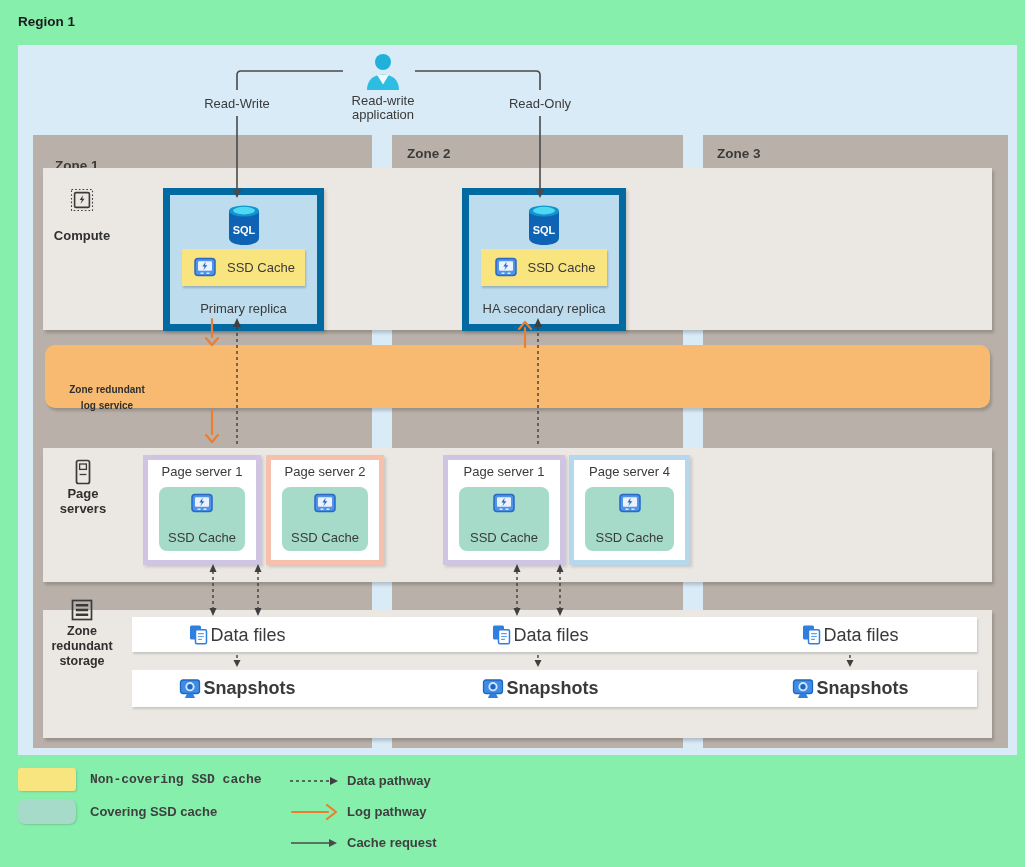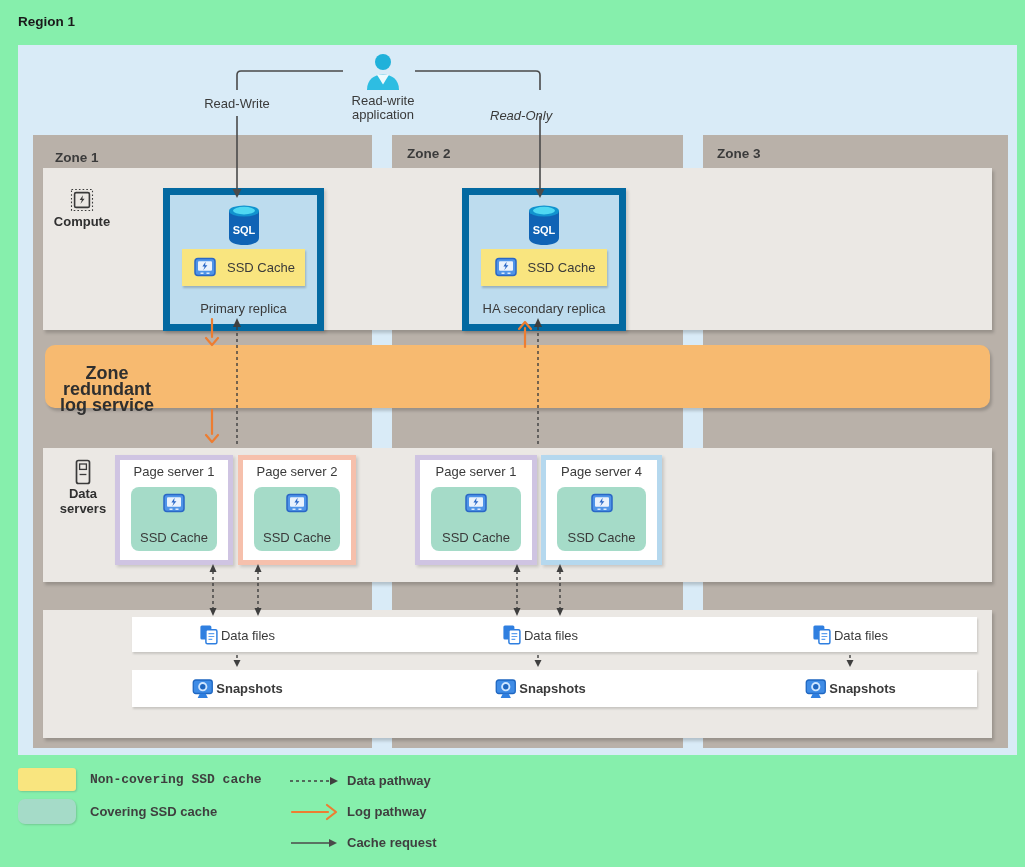--- a/index.html
+++ b/index.html
@@ -10,80 +10,80 @@
   .region-bg{background:#d9ebf7;}
   .zone-col{background:#b9b1a9;}
   .band{background:#ebe8e4;box-shadow:2px 3px 3px rgba(0,0,0,0.18);}
   .log-band{background:#f7ba70;border-radius:10px;box-shadow:2px 3px 3px rgba(0,0,0,0.18);}
   .zone-label{font-size:13.5px;font-weight:bold;color:#3b3b3b;}
   .replica{background:#bddcee;border:7px solid #0369a1;box-shadow:2px 2px 3px rgba(0,0,0,0.15);}
   .ssd-pill{position:absolute;left:12px;right:12px;top:54px;height:37px;background:#f9e57f;
             box-shadow:1px 2px 2px rgba(0,0,0,0.2);display:flex;align-items:center;
             justify-content:center;gap:9px;font-size:13px;}
   .replica-caption{position:absolute;left:0;right:0;bottom:8px;text-align:center;font-size:13px;}
-  .ps{background:#fff;border:5px solid;box-sizing:border-box;box-shadow:2px 2px 3px rgba(0,0,0,0.15);}
+  .ps{background:#fff;border:5px solid;box-sizing:border-box;box-shadow:2px 2px 3px rgba(0,0,0,0.15);margin-left:28px;}
   .ps-title{margin-top:4px;text-align:center;font-size:13px;}
   .ps-cache{position:absolute;left:11px;right:11px;top:27px;bottom:9px;background:#a5dbc8;border-radius:8px;}
   .ps-cache .ic{position:absolute;left:50%;top:6px;transform:translateX(-50%);}
   .ps-cache .lbl{position:absolute;left:0;right:0;bottom:6px;text-align:center;font-size:13px;}
   .b-purple{border-color:#cfc4e2;}
   .b-salmon{border-color:#f6c0ac;}
   .b-blue{border-color:#b5d8ee;}
   .side-label{text-align:center;font-weight:bold;font-size:12.5px;line-height:15px;color:#2f2f2f;}
   .bar{background:#fff;box-shadow:1px 2px 2px rgba(0,0,0,0.15);}
   .bargroup{position:absolute;top:50%;transform:translate(-50%,-50%);display:flex;
-            align-items:center;gap:2px;font-size:13px;white-space:nowrap;}
+            align-items:center;gap:2px;font-size:18px;white-space:nowrap;}
   .legend-label{font-size:13px;font-weight:bold;color:#3f3f3f;white-space:nowrap;}
   .small-note{font-size:13px;color:#3a3a3a;white-space:nowrap;}
   svg{display:block;}
   .overlay{position:absolute;left:0;top:0;pointer-events:none;z-index:40;}
 </style>
 </head>
 <body>
 
 <div class="stage">
 
   <div class="abs bold" style="left:18px;top:14px;font-size:13.5px;color:#1a1a1a;">Region 1</div>
 
   <div class="abs region-bg" style="left:18px;top:45px;width:999px;height:710px;"></div>
 
   <div class="abs zone-col" style="left:33px;top:135px;width:339px;height:613px;"></div>
   <div class="abs zone-col" style="left:392px;top:135px;width:291px;height:613px;"></div>
   <div class="abs zone-col" style="left:703px;top:135px;width:305px;height:613px;"></div>
 
-  <div class="abs zone-label" style="left:55px;top:150px;">Zone 1</div>
+  <div class="abs zone-label" style="left:55px;top:158px;">Zone 1</div>
   <div class="abs zone-label" style="left:407px;top:146px;">Zone 2</div>
   <div class="abs zone-label" style="left:717px;top:146px;">Zone 3</div>
 
   <div class="abs band" style="left:43px;top:168px;width:949px;height:162px;"></div>
   <div class="abs log-band" style="left:45px;top:345px;width:945px;height:63px;"></div>
   <div class="abs band" style="left:43px;top:448px;width:949px;height:134px;"></div>
   <div class="abs band" style="left:43px;top:610px;width:949px;height:128px;"></div>
 
   <div class="abs" style="left:363px;top:53px;">
     <svg width="40" height="37" viewBox="0 0 40 37">
       <circle cx="20" cy="9" r="8" fill="#20b1da"></circle>
       <path d="M4,37 c0,-10.5 7,-15.5 16,-15.5 s16,5 16,15.5 z" fill="#2ebde2"></path>
       <path d="M14,21.8 L20,31.5 L26,21.8 z" fill="#ffffff" opacity="0.92"></path>
     </svg>
   </div>
   <div class="abs small-note" style="left:333px;top:94px;width:100px;text-align:center;line-height:14px;">
     <span>Read-write</span><br>
     <span>application</span>
   </div>
   <div class="abs small-note" style="left:187px;top:96px;width:100px;text-align:center;">Read-Write</div>
-  <div class="abs small-note" style="left:490px;top:108px;width:100px;font-style:italic;">Read-Only</div>
+  <div class="abs small-note" style="left:490px;top:96px;width:100px;text-align:center;">Read-Only</div>
 
   <div class="abs" style="left:46px;top:188px;width:72px;text-align:center;">
     <svg width="24" height="24" viewBox="0 0 24 24" style="margin:0 auto;">
       <rect x="1.5" y="1.5" width="21" height="21" fill="none" stroke="#3a3a3a" stroke-width="1.1" stroke-dasharray="1.6,2.1"></rect>
       <rect x="4.6" y="4.6" width="14.8" height="14.8" rx="1.5" fill="none" stroke="#3a3a3a" stroke-width="1.6"></rect>
       <path d="M12.9,7.2 L9.7,11.9 h2.2 l-1.5,4.1 4.2,-5.3 h-2.2 z" fill="#3a3a3a"></path>
     </svg>
-    <div class="side-label" style="margin-top:2px;font-size:13px;">Compute</div>
+    <div class="side-label" style="margin-top:16px;font-size:13px;">Compute</div>
   </div>
 
   <div class="abs replica" style="left:163px;top:188px;width:147px;height:129px;">
     <div class="abs" style="left:50%;top:8px;transform:translateX(-50%);">
       <svg width="36" height="44" viewBox="0 0 36 44">
         <path d="M3,8 v27 c0,4.4 6.7,7 15,7 s15,-2.6 15,-7 V8 z" fill="#0f63b5"></path>
         <ellipse cx="18" cy="8" rx="15" ry="5.6" fill="#1193ce"></ellipse>
         <ellipse cx="18" cy="7.6" rx="11" ry="3.8" fill="#4fd8f2"></ellipse>
         <text x="18" y="31" text-anchor="middle" font-size="11" font-weight="bold" fill="#ffffff">SQL</text>
       </svg>
@@ -114,33 +114,33 @@
         <rect x="3" y="1.5" width="20" height="17" rx="3" fill="#4f94e8" stroke="#2a67c6" stroke-width="1.5"></rect>
         <rect x="6" y="4.2" width="14" height="9.6" rx="1" fill="#eaf2fd"></rect>
         <path d="M13.6,4.8 L10.4,9.4 h2.3 l-1.5,3.8 4.2,-5 h-2.3 z" fill="#2a67c6"></path>
         <path d="M8.5,16.2 h3 M14.5,16.2 h3" stroke="#dce9fb" stroke-width="1.5"></path>
       </svg>
       <span>SSD Cache</span>
     </div>
     <div class="replica-caption">HA secondary replica</div>
   </div>
 
-  <div class="abs side-label" style="left:52px;top:365px;width:110px;font-size:18px;line-height:16px;">
+  <div class="abs side-label" style="left:52px;top:382px;width:110px;font-size:10px;line-height:16px;">
     <span>Zone redundant</span><br>
     <span>log service</span>
   </div>
 
   <div class="abs" style="left:52px;top:459px;width:62px;text-align:center;">
     <svg width="16" height="26" viewBox="0 0 16 26" style="margin:0 auto;">
       <rect x="1.5" y="1.5" width="13" height="23" rx="2" fill="none" stroke="#3a3a3a" stroke-width="1.7"></rect>
       <rect x="4.6" y="5" width="6.8" height="5.4" fill="none" stroke="#3a3a3a" stroke-width="1.3"></rect>
       <path d="M4.6,15.5 h6.8" stroke="#3a3a3a" stroke-width="1.3"></path>
     </svg>
     <div class="side-label" style="margin-top:1px;font-size:13px;">
-      <span>Data</span><br>
+      <span>Page</span><br>
       <span>servers</span>
     </div>
   </div>
 
   <div class="abs ps b-purple" style="left:115px;top:455px;width:118px;height:110px;">
     <div class="ps-title">Page server 1</div>
     <div class="ps-cache">
       <span class="ic">
         <svg width="26" height="22" viewBox="0 0 26 22">
             <rect x="3" y="1.5" width="20" height="17" rx="3" fill="#4f94e8" stroke="#2a67c6" stroke-width="1.5"></rect>
@@ -191,20 +191,31 @@
             <rect x="3" y="1.5" width="20" height="17" rx="3" fill="#4f94e8" stroke="#2a67c6" stroke-width="1.5"></rect>
             <rect x="6" y="4.2" width="14" height="9.6" rx="1" fill="#eaf2fd"></rect>
             <path d="M13.6,4.8 L10.4,9.4 h2.3 l-1.5,3.8 4.2,-5 h-2.3 z" fill="#2a67c6"></path>
             <path d="M8.5,16.2 h3 M14.5,16.2 h3" stroke="#dce9fb" stroke-width="1.5"></path>
           </svg>
       </span>
       <span class="lbl">SSD Cache</span>
     </div>
   </div>
 
+  <div class="abs" style="left:42px;top:598px;width:80px;text-align:center;">
+    <svg width="24" height="24" viewBox="0 0 24 24" style="margin:0 auto;">
+      <rect x="2.5" y="2.5" width="19" height="19" fill="none" stroke="#3a3a3a" stroke-width="1.7"></rect>
+      <path d="M5.8,7.2 h12.4 M5.8,12 h12.4 M5.8,16.8 h12.4" stroke="#3a3a3a" stroke-width="2.4"></path>
+    </svg>
+    <div class="side-label" style="margin-top:2px;">
+      <span>Zone</span><br>
+      <span>redundant</span><br>
+      <span>storage</span>
+    </div>
+  </div>
 
   <div class="abs bar" style="left:132px;top:617px;width:845px;height:35px;">
     <div class="bargroup" style="left:105px;">
       <svg width="20" height="21" viewBox="0 0 20 21">
           <rect x="1.5" y="1" width="11" height="14" rx="1.5" fill="#2f7fe0"></rect>
           <rect x="7" y="5.2" width="11" height="14" rx="1.5" fill="#ffffff" stroke="#2f7fe0" stroke-width="1.5"></rect>
           <path d="M9.6,9.2 h5.8 M9.6,12 h5.8 M9.6,14.8 h3.8" stroke="#5ea0ef" stroke-width="1.2"></path>
         </svg>
       <span>Data files</span>
     </div>

